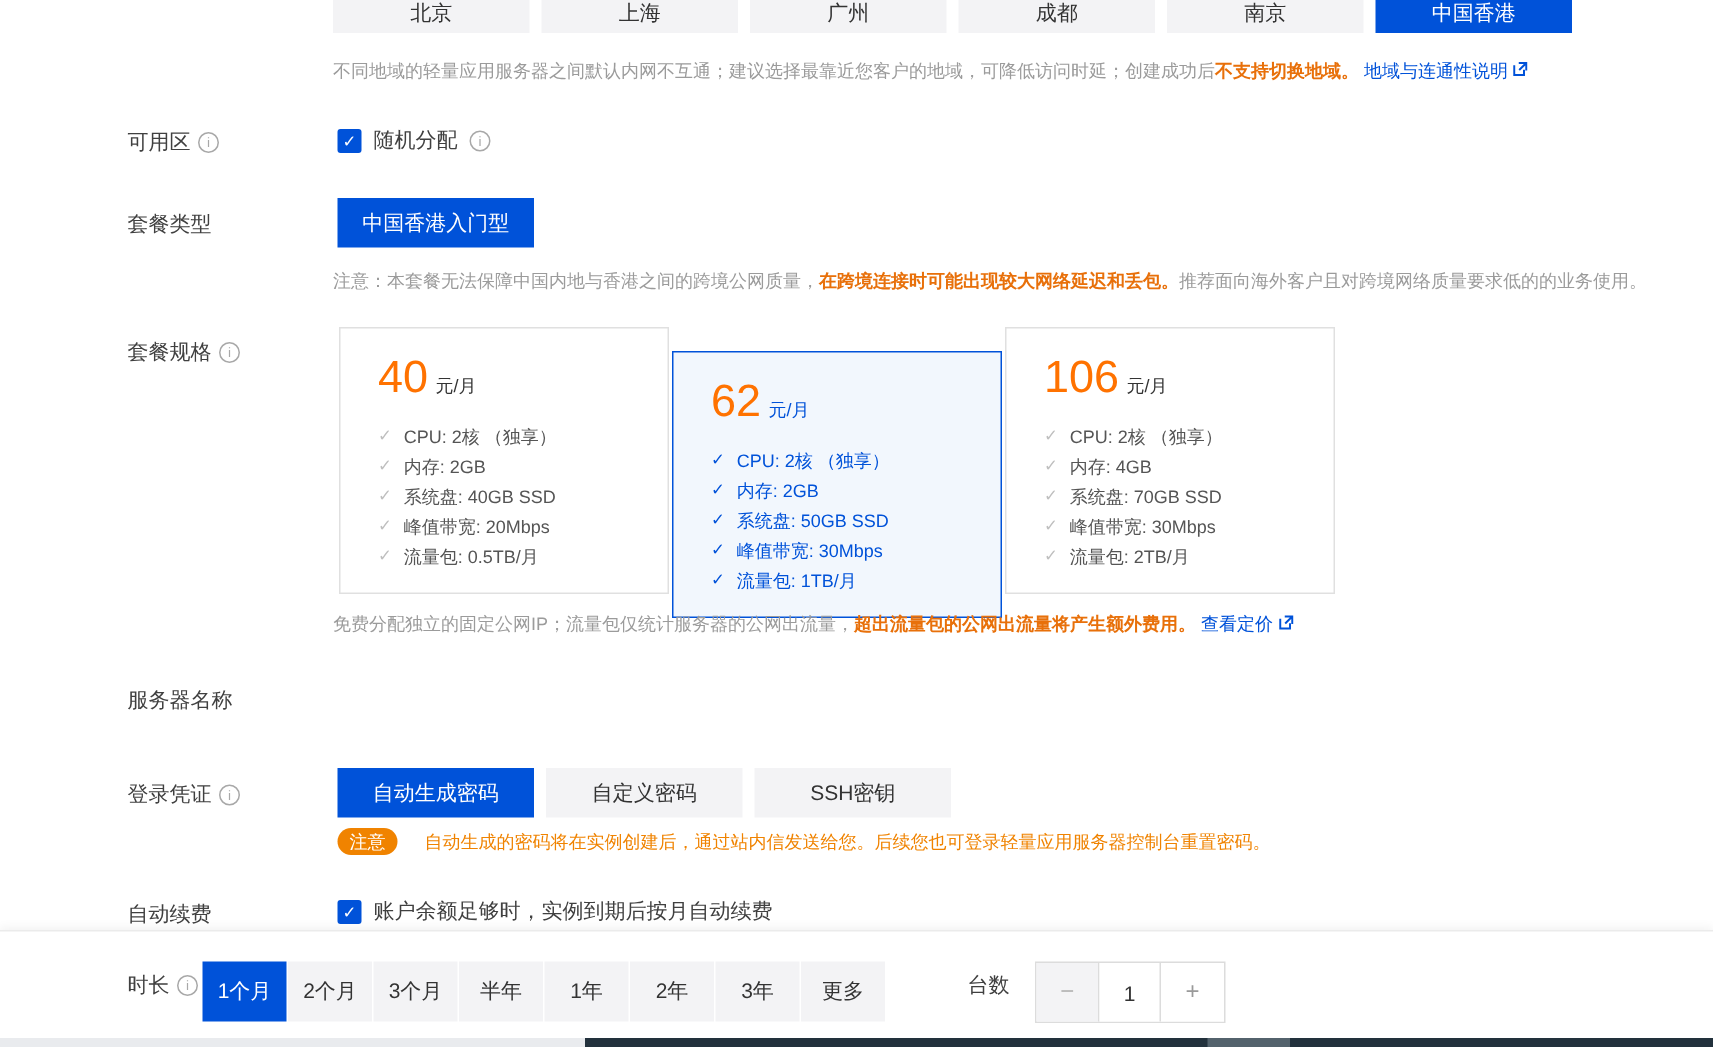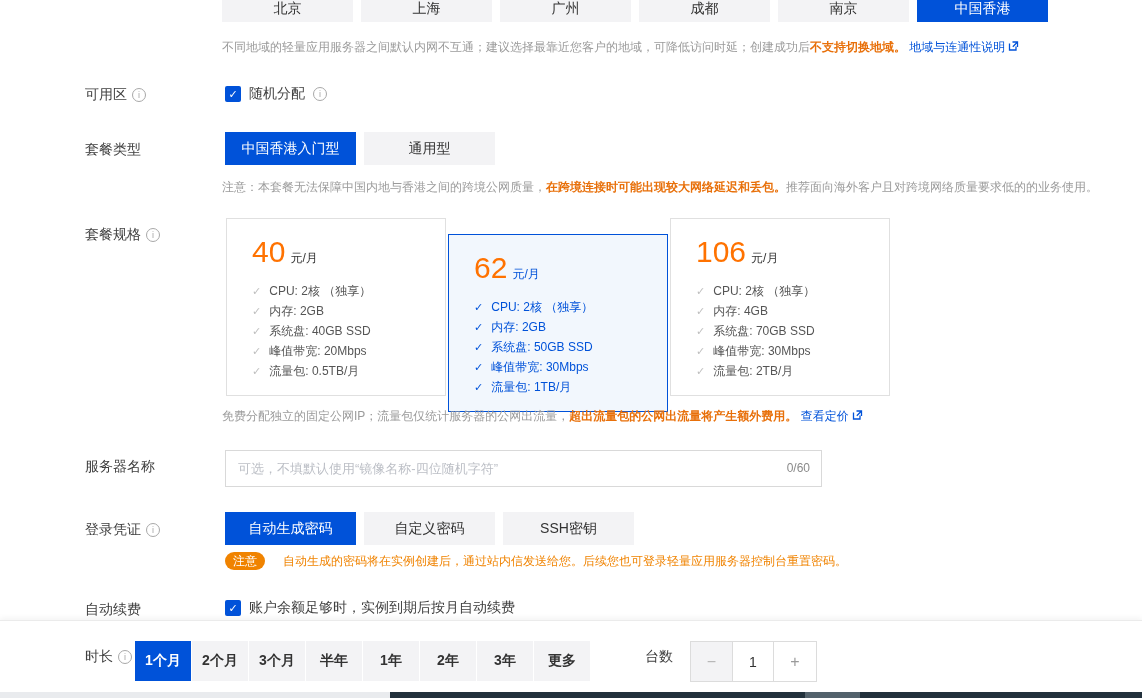--- a/index.html
+++ b/index.html
@@ -76,21 +76,21 @@
   .notice-text { font-size:12px; color:#f08300; white-space:nowrap; }
   
   .footer {
     position:absolute; left:0; top:620px; width:1142px; height:72px; background:#fff;
     border-top:1px solid #ebebeb; box-shadow:0 -2px 6px rgba(0,0,0,0.05);
   }
   .footer .row-label { top:27px; }
   .durations { position:absolute; left:135px; top:20px; display:flex; gap:1px; }
   .dur {
     width:56px; height:40px; background:#f3f3f5; color:#333; font-size:14px;
-    display:flex; align-items:center; justify-content:center; cursor:pointer;font-weight:bold;
+    display:flex; align-items:center; justify-content:center; cursor:pointer;
   }
   .dur.selected { background:#0052d9; color:#fff; }
   .qty-label { position:absolute; left:645px; top:27px; font-size:14px; color:#404040; }
   .stepper { position:absolute; left:690px; top:20px; display:flex; border:1px solid #dcdcdc; height:41px; }
   .step-minus, .step-plus {
     width:42px; display:flex; align-items:center; justify-content:center;
     font-size:16px; cursor:pointer;
   }
   .step-minus { background:#f3f3f5; color:#b5b5b5; border-right:1px solid #dcdcdc; }
   .step-plus  { background:#fff; color:#9a9a9a; }
@@ -134,21 +134,20 @@
     <span class="checkbox"></span>
     <span>随机分配</span>
     <i class="info-icon"></i>
   </div>
 
   <div class="row-label" style="top:141px;">
     <span>套餐类型</span>
   </div>
   <div class="tab-group" style="left:225px; top:132px;">
     <div class="gtab selected">中国香港入门型</div>
-    <div class="gtab">通用型</div>
   </div>
   <div class="note" style="left:222px; top:179px;">
     <span>注意：本套餐无法保障中国内地与香港之间的跨境公网质量，</span><span class="orange-strong">在跨境连接时可能出现较大网络延迟和丢包。</span><span>推荐面向海外客户且对跨境网络质量要求低的的业务使用。</span>
   </div>
 
   <div class="row-label" style="top:226px;">
     <span>套餐规格</span>
     <i class="info-icon"></i>
   </div>
   <div class="cards">
@@ -244,24 +243,20 @@
   <div class="note" style="left:222px; top:408px;">
     <span>免费分配独立的固定公网IP；流量包仅统计服务器的公网出流量，</span><span class="orange-strong">超出流量包的公网出流量将产生额外费用。</span>
     <a class="link">查看定价</a><span class="ext-icon"><svg width="12" height="12" viewBox="0 0 12 12">
           <path d="M2.5 3.5 V10 H9 V6.5" fill="none" stroke="#0052d9" stroke-width="1.3"></path>
           <path d="M5.5 2 H10.5 V7 M10.5 2 L5.8 6.7" fill="none" stroke="#0052d9" stroke-width="1.3"></path>
         </svg></span>
   </div>
 
   <div class="row-label" style="top:458px;justify-content:flex-end;">
     <span>服务器名称</span>
-  </div>
-  <div class="input-wrap">
-    <input type="text" placeholder="可选，不填默认使用“镜像名称-四位随机字符”" style="">
-    <span class="char-counter">0/60</span>
   </div>
 
   <div class="row-label" style="top:521px;">
     <span>登录凭证</span>
     <i class="info-icon"></i>
   </div>
   <div class="tab-group" style="left:225px; top:512px;">
     <div class="gtab selected">自动生成密码</div>
     <div class="gtab">自定义密码</div>
     <div class="gtab">SSH密钥</div>

